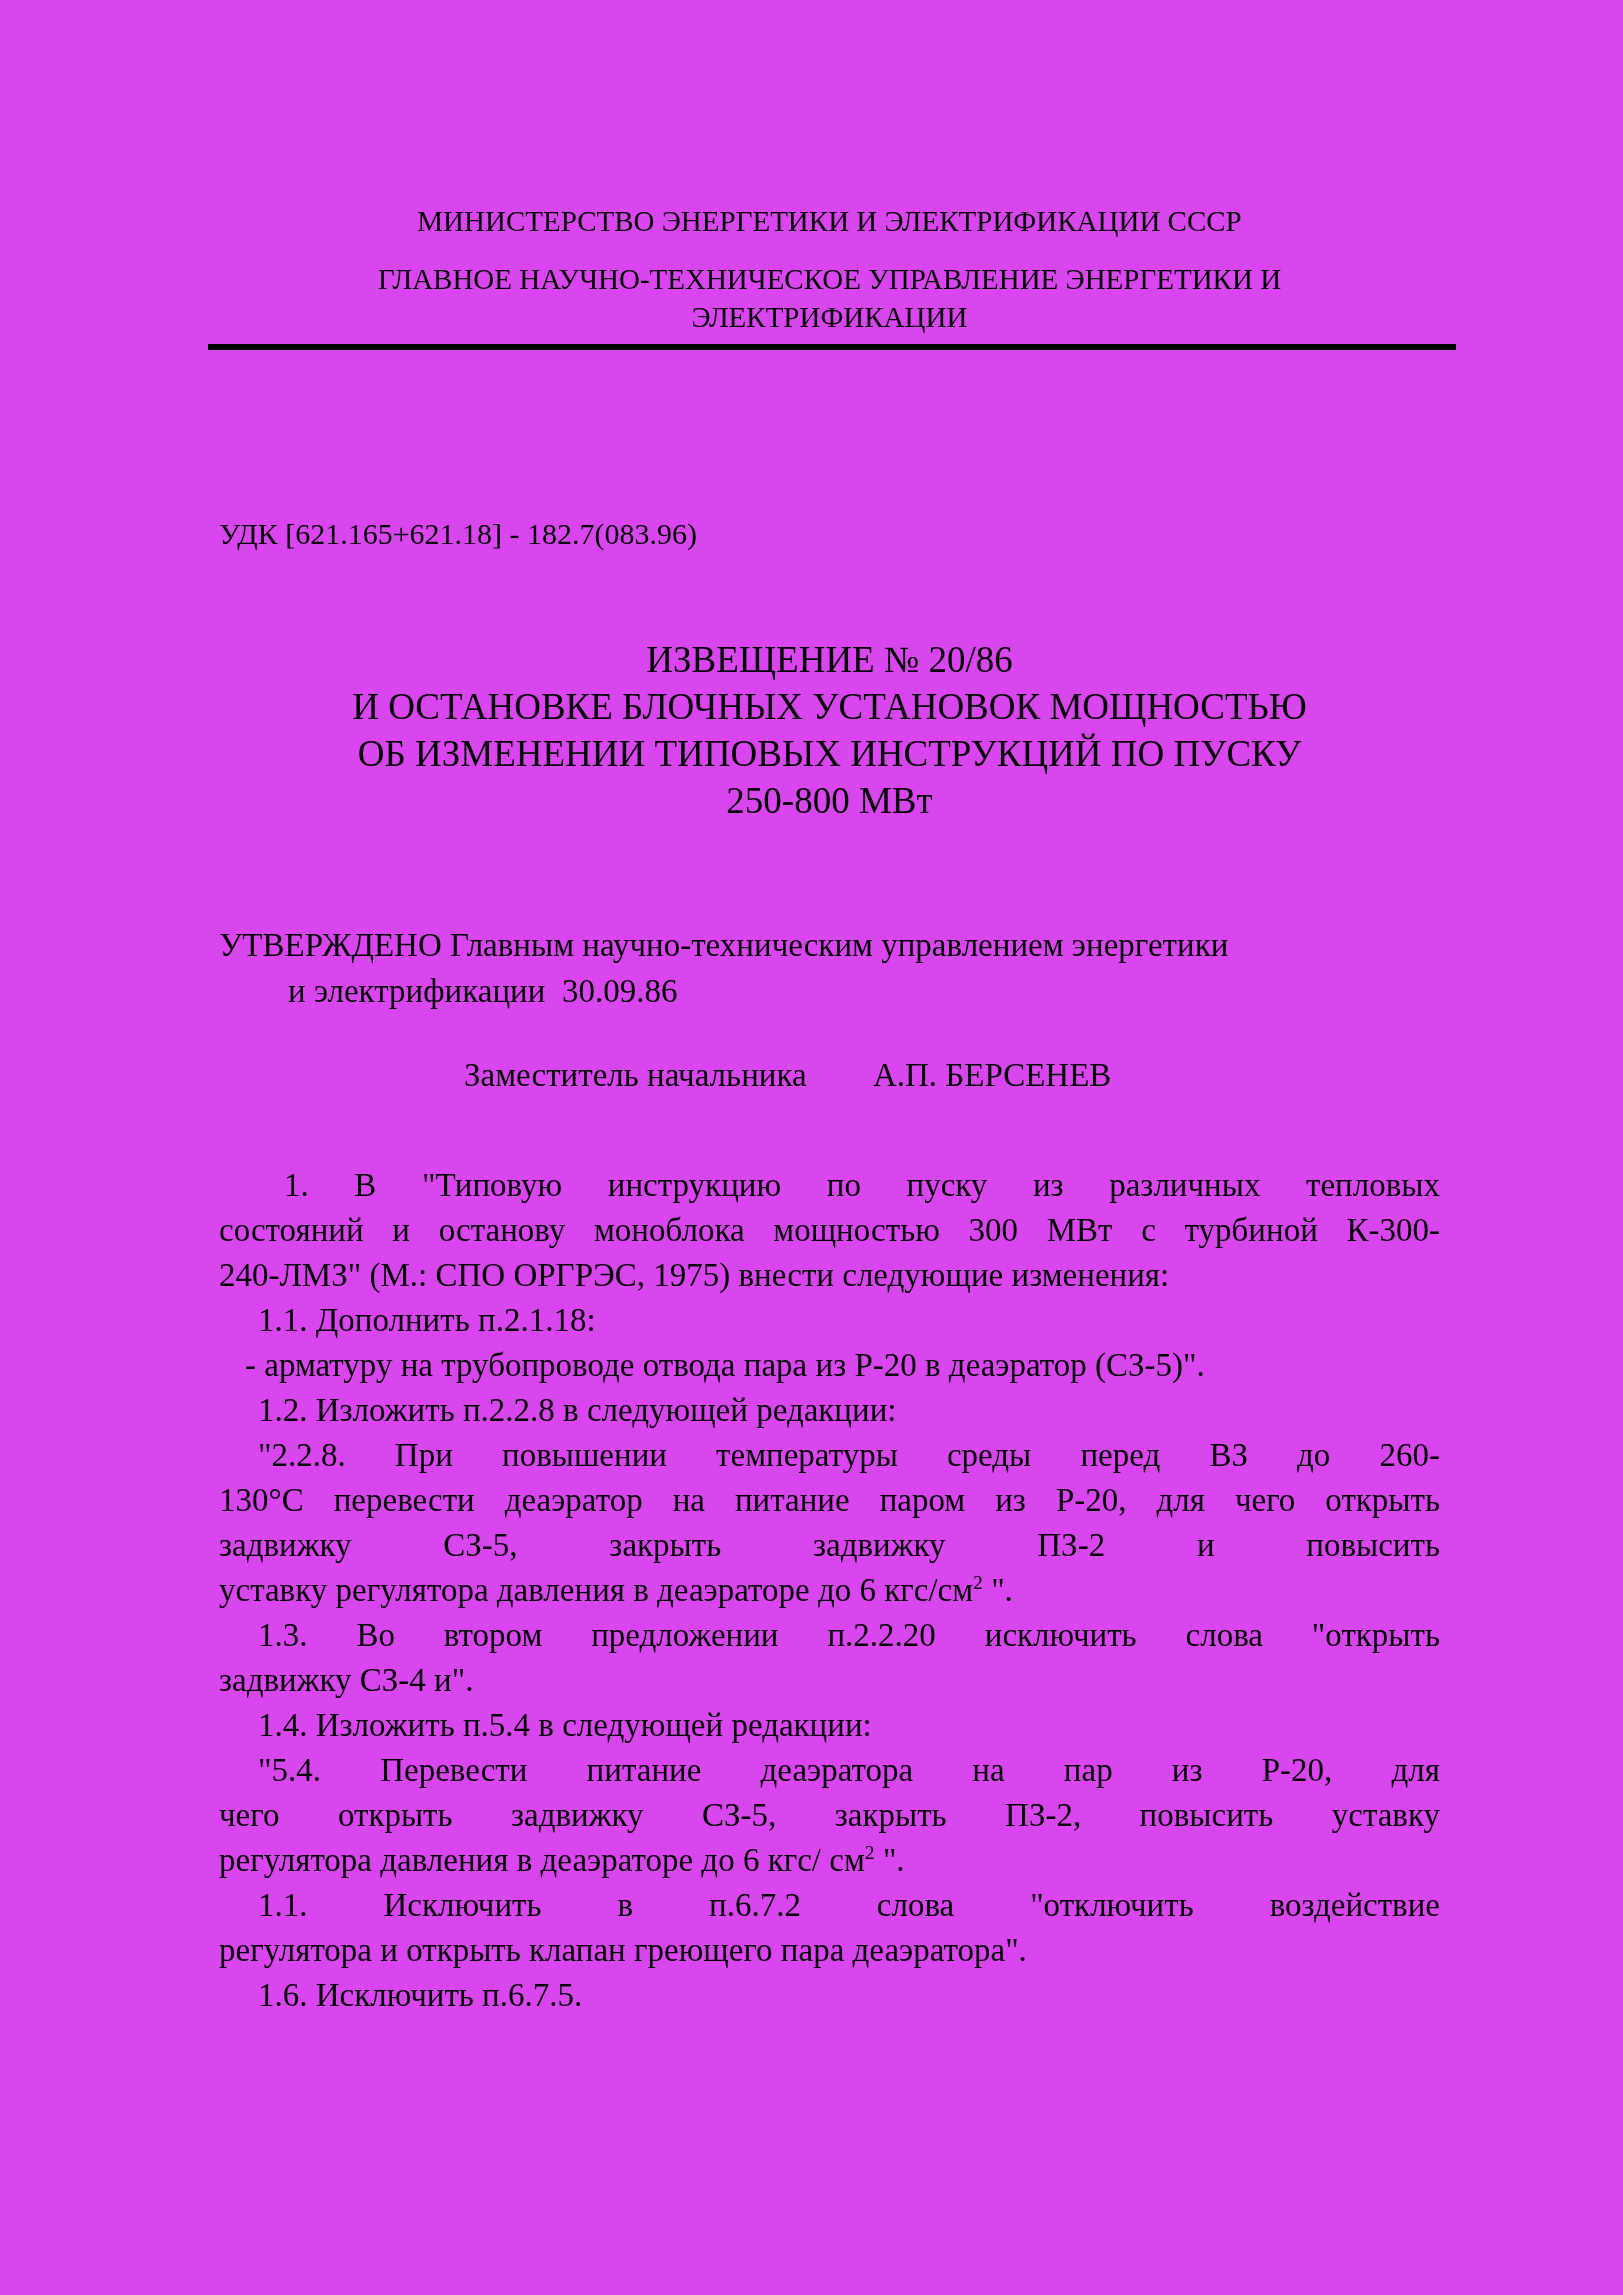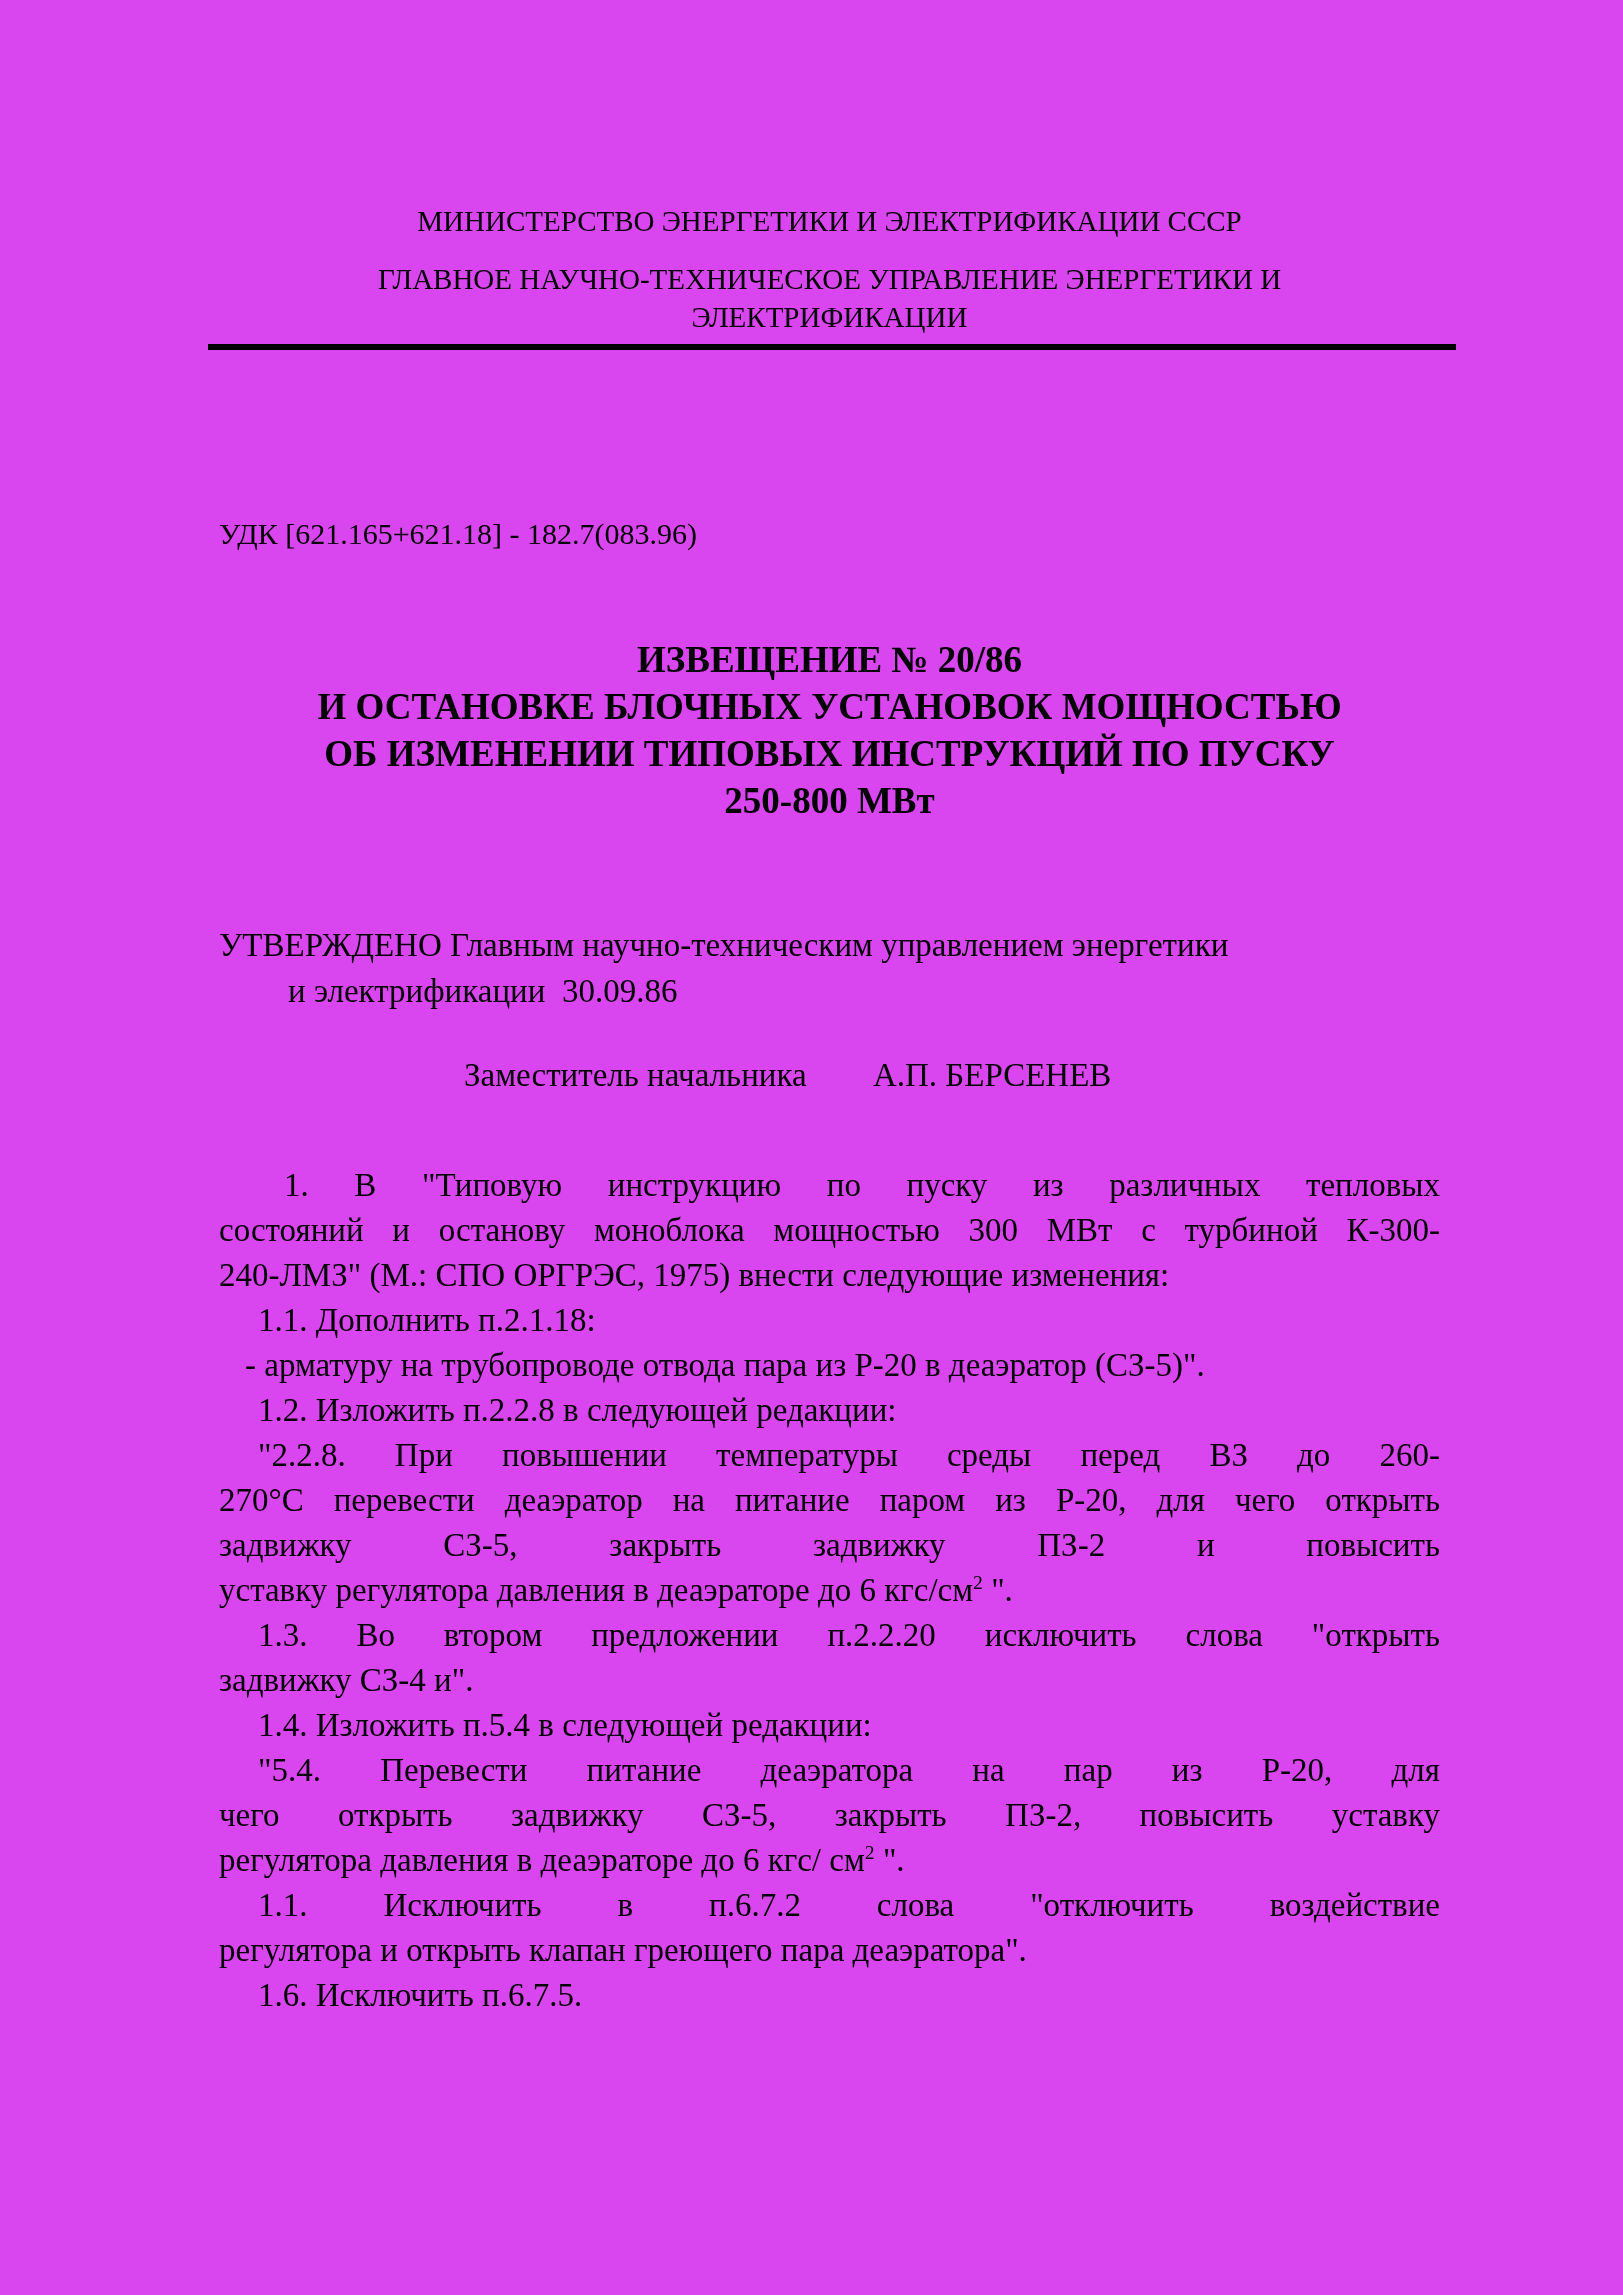--- a/index.html
+++ b/index.html
@@ -43,21 +43,21 @@
   .udk-line {
     margin-top: 167px;
     font-size: 30px;
     line-height: 34px;
   }
   
   .notice-title {
     margin-top: 85px;
     font-size: 37px;
     line-height: 47px;
-    font-weight: bold;
+    font-weight: normal;
     text-align: center;
   }
   
   .approval-block {
     margin-top: 98px;
     font-size: 33px;
     line-height: 46px;
   }
   .approved-label { font-weight: normal; }
   .approval-line2 { padding-left: 69px; white-space: pre-wrap; }
@@ -123,21 +123,21 @@
     </div>
 
     <div class="document-body" id="body-container">
         <div class="bline" style="text-indent: 65px;"><span>1. В "Типовую инструкцию по пуску из различных тепловых</span></div>
         <div class="bline"><span>состояний и останову моноблока мощностью 300 МВт с турбиной К-300-</span></div>
         <div class="bline blast"><span>240-ЛМЗ" (М.: СПО ОРГРЭС, 1975) внести следующие изменения:</span></div>
         <div class="bline blast" style="text-indent: 39px;"><span>1.1. Дополнить п.2.1.18:</span></div>
         <div class="bline blast" style="text-indent: 26px;"><span>- арматуру на трубопроводе отвода пара из Р-20 в деаэратор (СЗ-5)".</span></div>
         <div class="bline blast" style="text-indent: 39px;"><span>1.2.  Изложить п.2.2.8 в следующей редакции:</span></div>
         <div class="bline" style="text-indent: 39px;"><span>"2.2.8. При повышении температуры среды перед ВЗ до 260-</span></div>
-        <div class="bline"><span>270°С перевести деаэратор на питание паром из Р-20, для чего открыть</span></div>
+        <div class="bline"><span>130°С перевести деаэратор на питание паром из Р-20, для чего открыть</span></div>
         <div class="bline"><span>задвижку СЗ-5, закрыть задвижку ПЗ-2 и повысить</span></div>
         <div class="bline blast"><span>уставку регулятора давления в деаэраторе до 6 кгс/см</span><sup>2</sup><span> ".</span></div>
         <div class="bline" style="text-indent: 39px;"><span>1.3. Во втором предложении п.2.2.20 исключить слова "открыть</span></div>
         <div class="bline blast"><span>задвижку СЗ-4 и".</span></div>
         <div class="bline blast" style="text-indent: 39px;"><span>1.4. Изложить п.5.4 в следующей редакции:</span></div>
         <div class="bline" style="text-indent: 39px;"><span>"5.4. Перевести питание деаэратора на пар из Р-20, для</span></div>
         <div class="bline"><span>чего открыть задвижку СЗ-5, закрыть ПЗ-2, повысить уставку</span></div>
         <div class="bline blast"><span>регулятора давления в деаэраторе до 6 кгс/ см</span><sup>2</sup><span> ".</span></div>
         <div class="bline" style="text-indent: 39px;"><span>1.1. Исключить в п.6.7.2 слова "отключить воздействие</span></div>
         <div class="bline blast"><span>регулятора и открыть клапан греющего пара деаэратора".</span></div>

